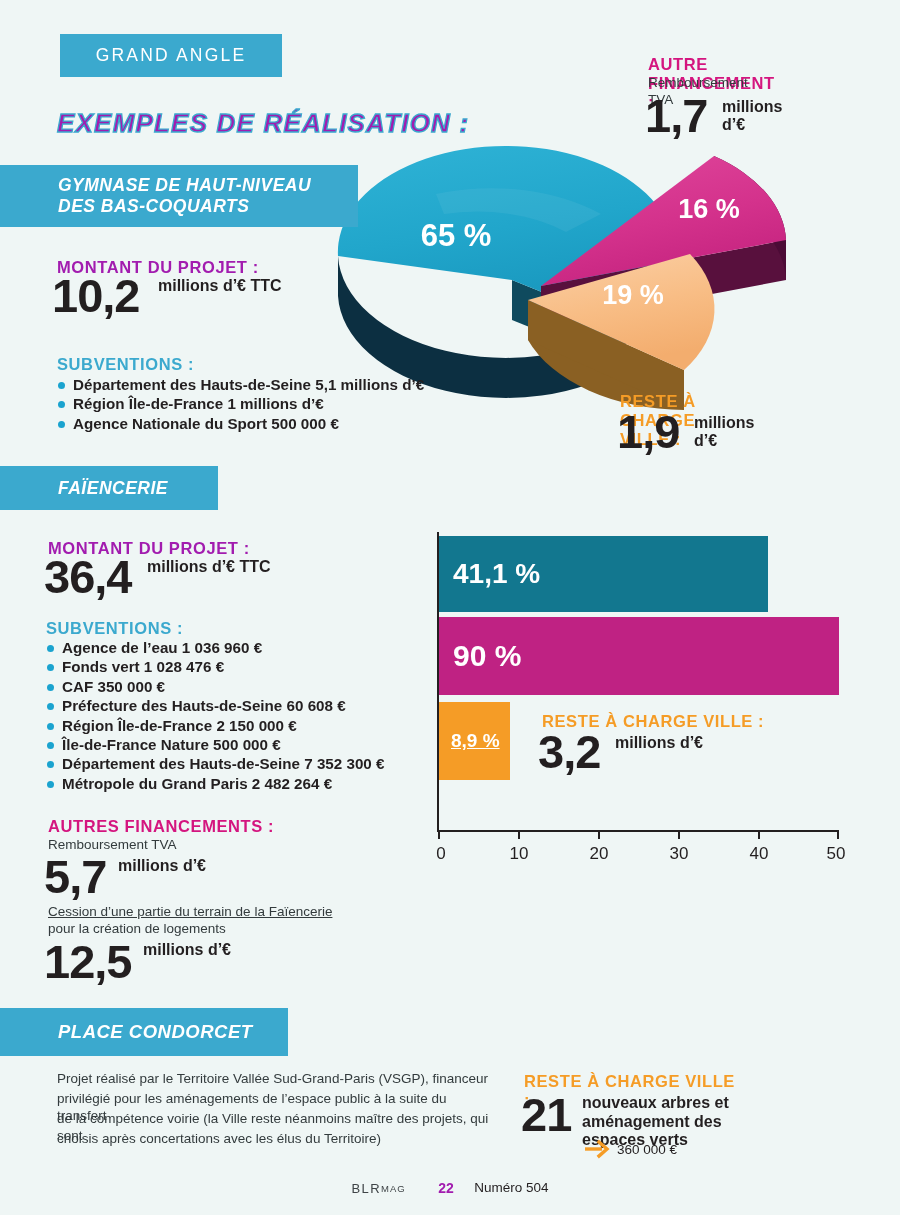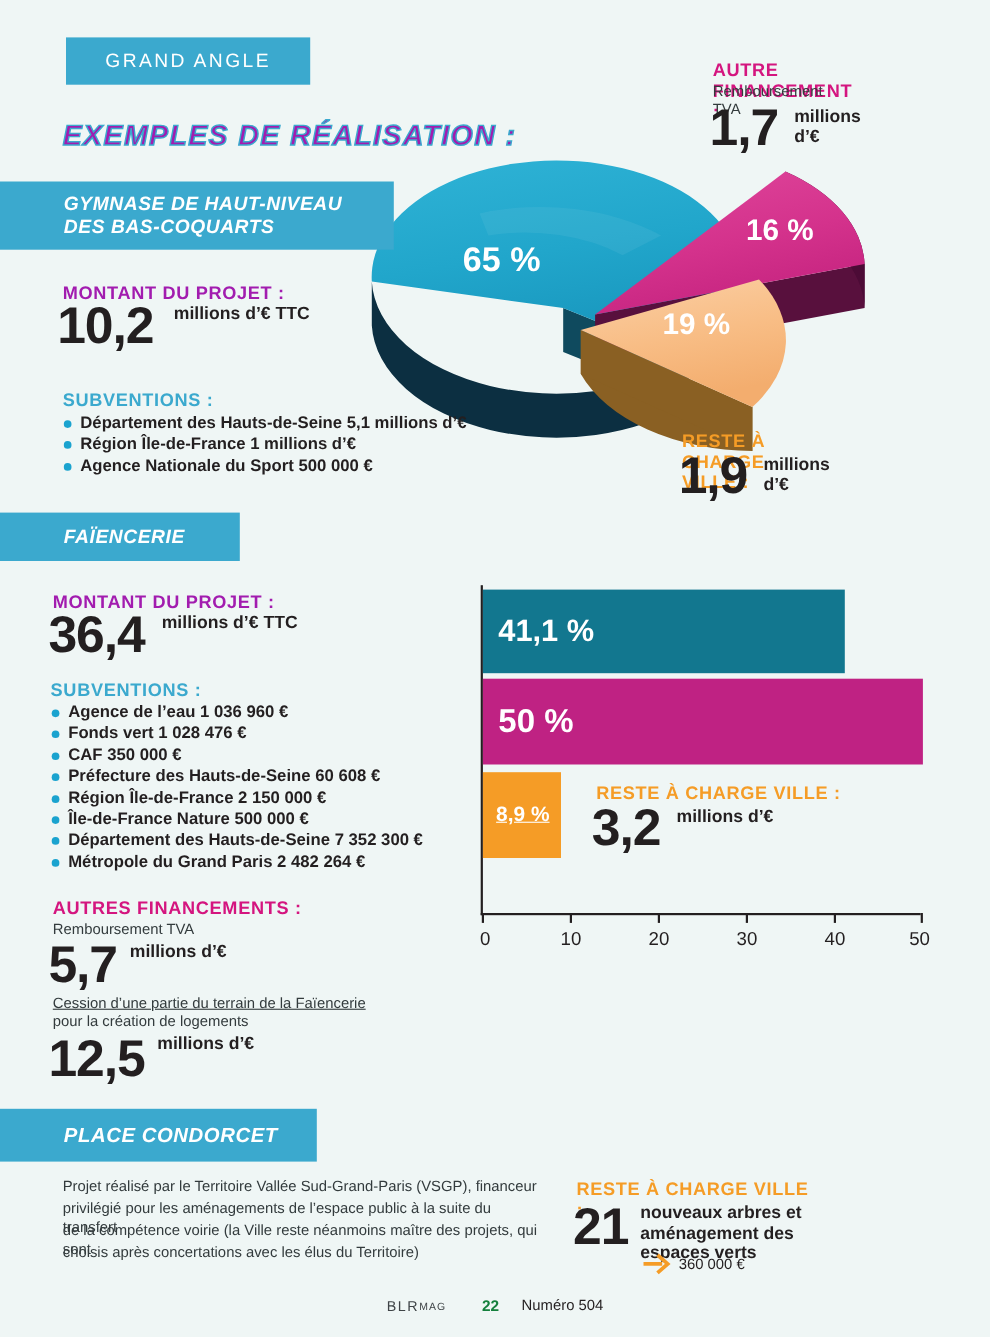--- a/index.html
+++ b/index.html
@@ -144,21 +144,21 @@
   .hbar .val {
     color: #ffffff; font-weight: bold;
     padding-left: 14px; white-space: nowrap;
   }
 
   
   #footer { position: absolute; left: 0; top: 1178px; width: 900px; text-align: center; }
   #footer span { display: inline-block; vertical-align: middle; text-align: right; }
   .f-logo { font-size: 13px; color: #3f4447; letter-spacing: 1.4px; }
   .f-logo small { font-size: 9.5px; letter-spacing: 1px; }
-  .f-page { font-size: 14px; font-weight: bold; color: #15803d; margin: 0 16px 0 28px; }
+  .f-page { font-size: 14px; font-weight: bold; color: #a21caf; margin: 0 16px 0 28px; }
   .f-num { font-size: 13.5px; color: #231f20; }
 </style>
 </head>
 <body>
 
 <div class="page">
 
   <div class="bandtag" id="grand-angle">
     <span>GRAND ANGLE</span>
   </div>
@@ -301,21 +301,21 @@
 
   <div id="bar-chart">
     <div class="axis-v"></div>
     <div class="axis-h"></div>
 
     <div class="hbar" style="top:4px; height:76px; width:329px; background:#12778f;">
       <span class="val" style="font-size:28px;">41,1 %</span>
     </div>
 
     <div class="hbar" style="top:85px; height:78px; width:400px; background:#bf2283;">
-      <span class="val" style="font-size:30px;">50 %</span>
+      <span class="val" style="font-size:30px;">90 %</span>
     </div>
 
     <div class="hbar" style="top:170px; height:78px; width:71px; background:#f59c26;">
       <span class="val" style="font-size:19px; padding-left:12px;text-decoration:underline;">8,9 %</span>
     </div>
 
     <div class="orange-heading" style="left:105px; top:180px;">RESTE À CHARGE VILLE :</div>
     <div class="bignum" style="left:101px; top:196px;">3,2</div>
     <div class="unit" style="left:178px; top:202px;">millions d’€</div>
 

